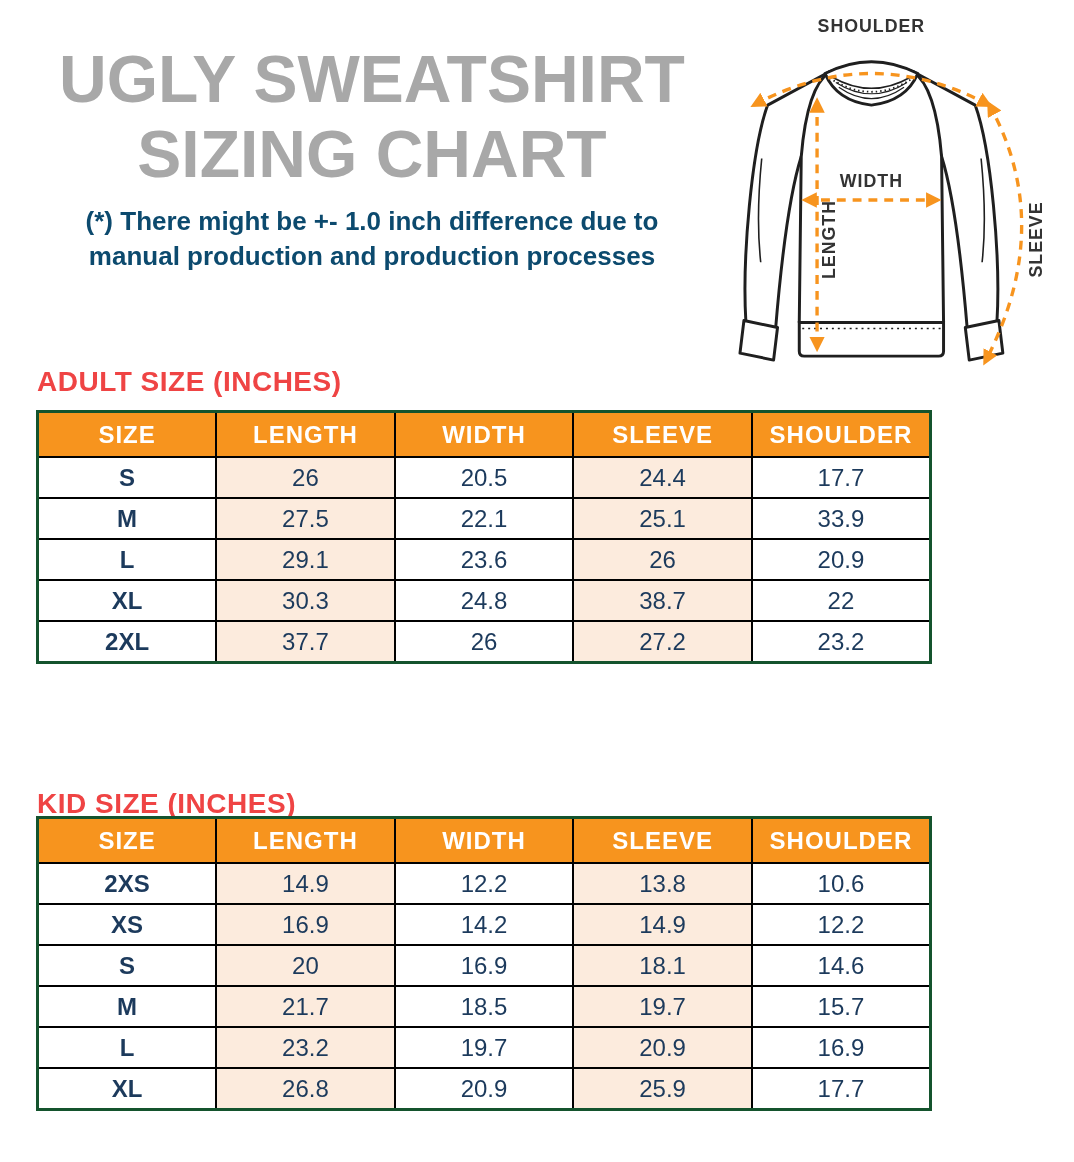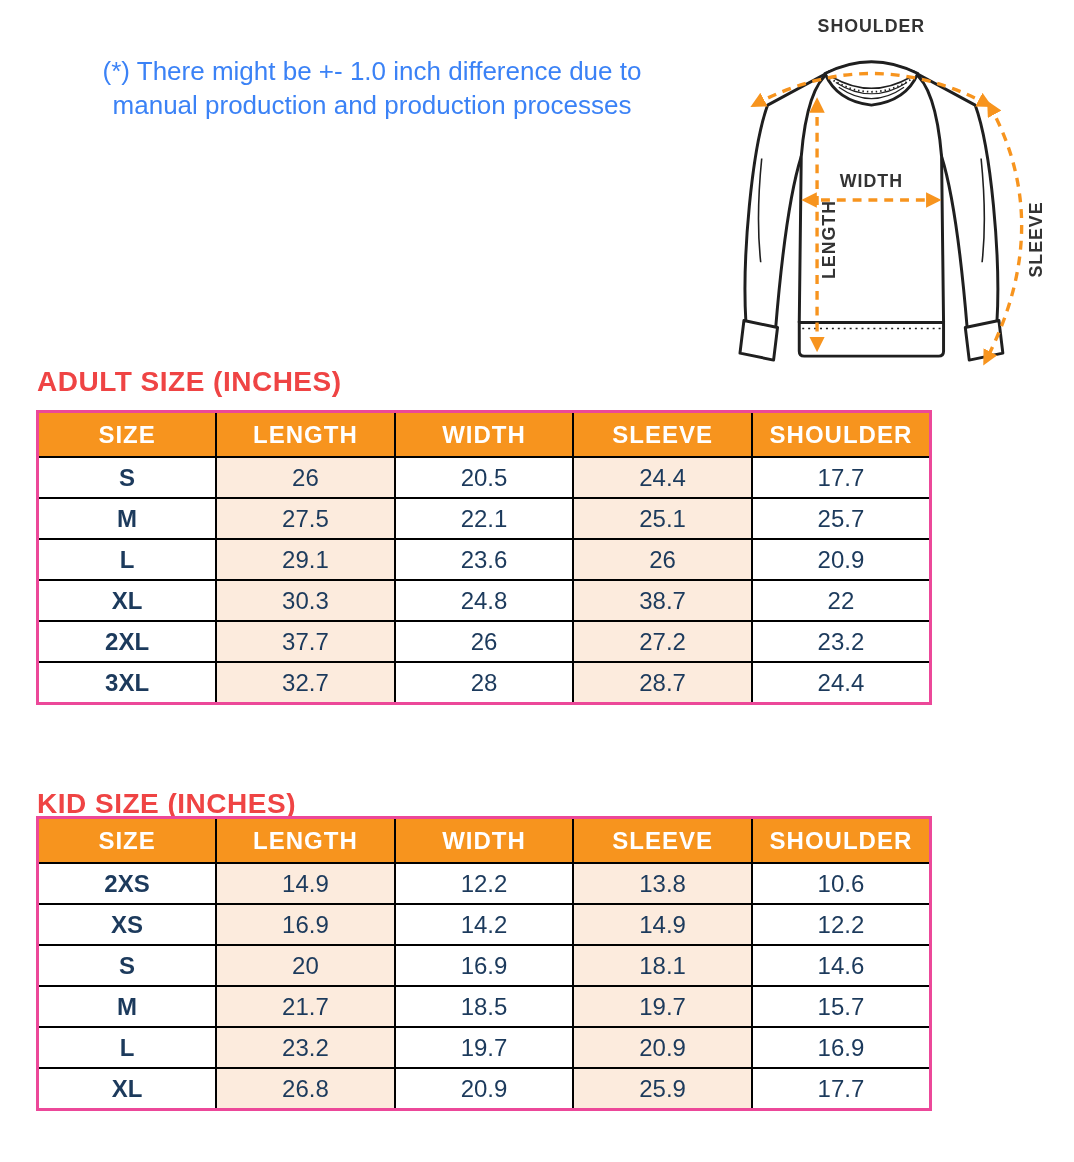--- a/index.html
+++ b/index.html
@@ -22,23 +22,24 @@
   }
   .main-title {
     color: #a8a8a8;
     font-weight: bold;
     font-size: 66px;
     line-height: 1.14;
     letter-spacing: 0px;
   }
   .note {
     margin-top: 12px;
-    color: #3b82f6;
+    color: #0c4a6e;
     font-size: 26px;
     line-height: 1.32;
+    font-weight: bold;
   }
 
   
   .diagram {
     position: absolute;
     left: 738px;
     top: 8px;
     width: 336px;
     height: 382px;
   }
@@ -62,21 +63,21 @@
   #adult-heading { top: 366px; }
   #kid-heading   { top: 788px; }
 
   
   table.size-table {
     position: absolute;
     left: 36px;
     width: 896px;
     border-collapse: collapse;
     table-layout: fixed;
-    border: 3px solid #ec4899;
+    border: 3px solid #14532d;
   }
   #adult-table { top: 410px; }
   #kid-table   { top: 816px; }
   .size-table th {
     background: #f7941e;
     color: #ffffff;
     font-size: 24px;
     font-weight: bold;
     letter-spacing: 1px;
     height: 41px;
@@ -94,20 +95,24 @@
   }
   .size-table td.size-col { font-weight: bold; }
   .size-table td.shade { background: #fcebdd; }
 </style>
 </head>
 <body>
 
 <div class="canvas">
 
   <div class="header-block">
+    <div class="main-title">
+      <div>UGLY SWEATSHIRT</div>
+      <div>SIZING CHART</div>
+    </div>
     <div class="note">
       <div>(*) There might be +- 1.0 inch difference due to</div>
       <div>manual production and production processes</div>
     </div>
   </div>
 
   <svg class="diagram" viewBox="0 0 340 382">
     <defs>
       <marker id="ah" viewBox="0 0 10 10" refX="7.5" refY="5" markerWidth="4.6" markerHeight="4.6" orient="auto-start-reverse">
         <path d="M0,0 L10,5 L0,10 z" fill="#f7941e"></path>
@@ -169,21 +174,21 @@
           <td class="shade">26</td>
           <td class="">20.5</td>
           <td class="shade">24.4</td>
           <td class="">17.7</td>
         </tr>
         <tr>
           <td class="size-col">M</td>
           <td class="shade">27.5</td>
           <td class="">22.1</td>
           <td class="shade">25.1</td>
-          <td class="">25.7</td>
+          <td class="">33.9</td>
         </tr>
         <tr>
           <td class="size-col">L</td>
           <td class="shade">29.1</td>
           <td class="">23.6</td>
           <td class="shade">26</td>
           <td class="">20.9</td>
         </tr>
         <tr>
           <td class="size-col">XL</td>
@@ -192,27 +197,20 @@
           <td class="shade">38.7</td>
           <td class="">22</td>
         </tr>
         <tr>
           <td class="size-col">2XL</td>
           <td class="shade">37.7</td>
           <td class="">26</td>
           <td class="shade">27.2</td>
           <td class="">23.2</td>
         </tr>
-        <tr>
-          <td class="size-col">3XL</td>
-          <td class="shade">32.7</td>
-          <td class="">28</td>
-          <td class="shade">28.7</td>
-          <td class="">24.4</td>
-        </tr>
       </tbody>
     </table>
 
   <div class="section-heading" id="kid-heading">KID SIZE (INCHES)</div>
   <table class="size-table" id="kid-table">
       <thead>
         <tr>
           <th>SIZE</th>
           <th>LENGTH</th>
           <th>WIDTH</th>

